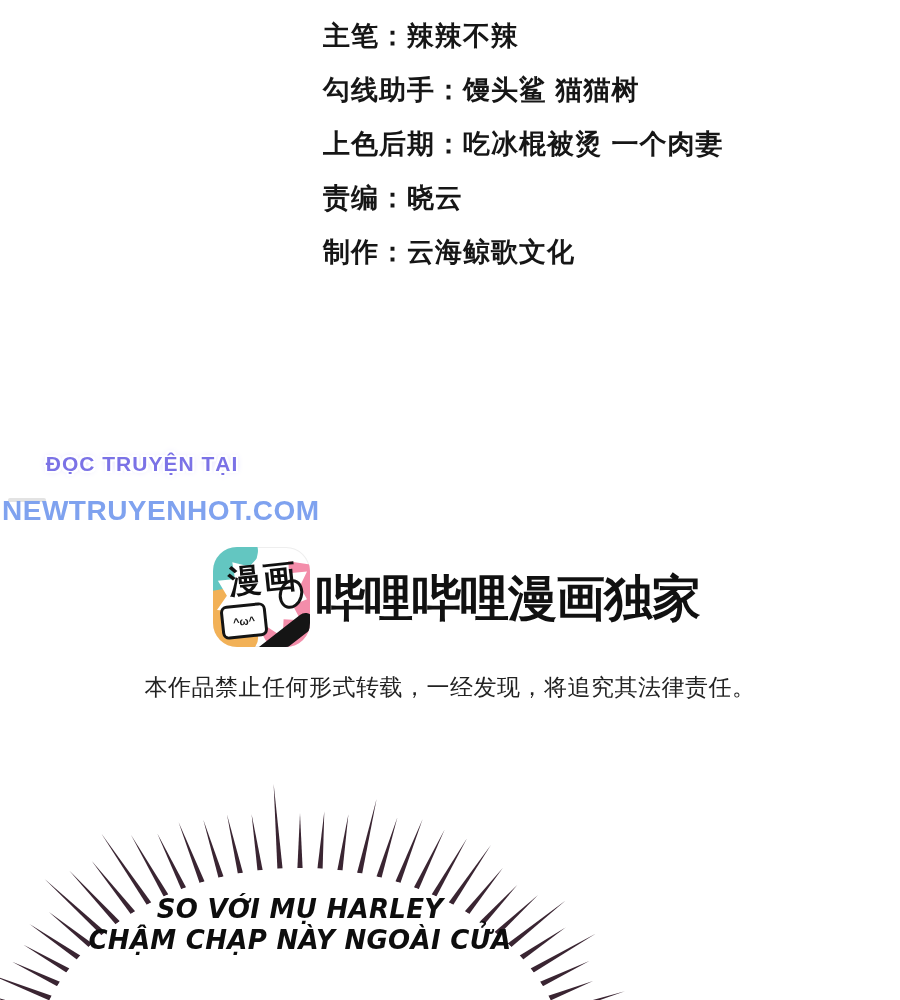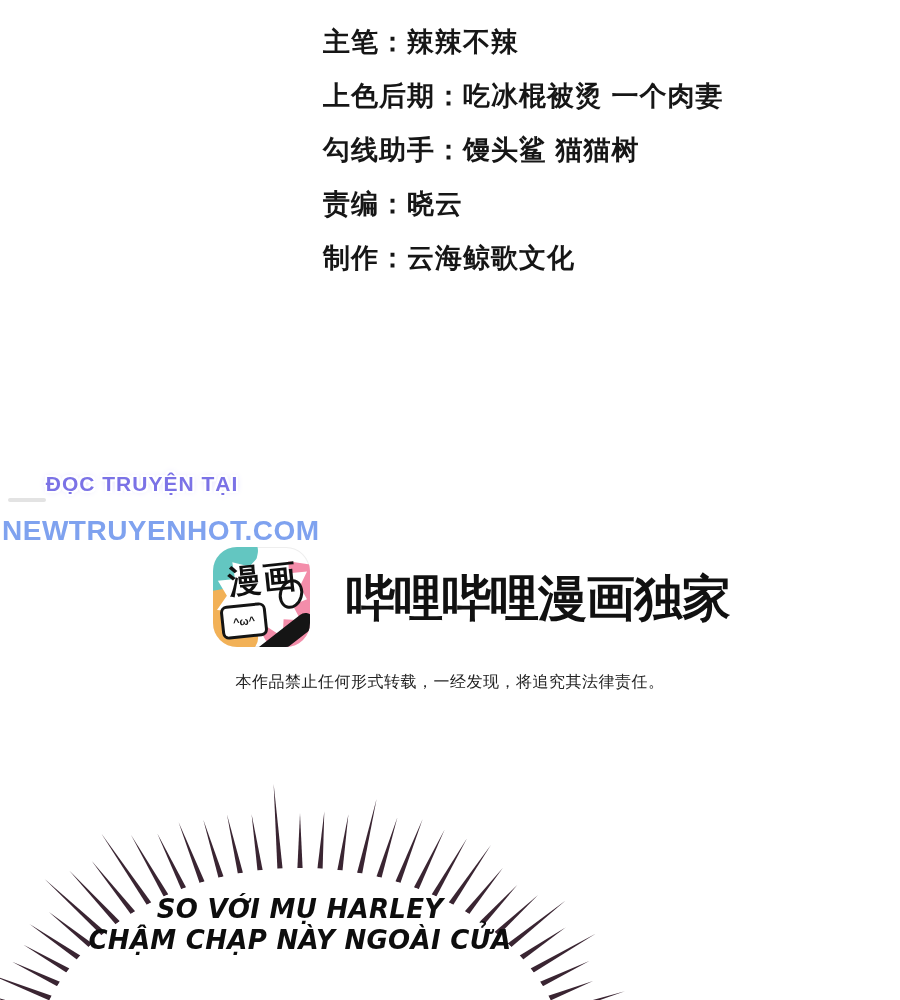--- a/index.html
+++ b/index.html
@@ -4,30 +4,30 @@
 <style>
   html,body{margin:0;padding:0;}
   .page{
     position:relative; width:900px; height:1000px;
     background:#ffffff; overflow:hidden;
     font-family:"Liberation Sans","DejaVu Sans",sans-serif;
   }
 
   
   .credits{
-    position:absolute; left:323px; top:28px;
+    position:absolute; left:323px; top:22px;
     display:flex; flex-direction:column; row-gap:26px;
   }
   .credit-line{
     font-size:27px; line-height:28px; font-weight:700;
     color:#161616; letter-spacing:1px; white-space:nowrap;
   }
 
   
-  .watermark{position:absolute; left:2px; top:472px; width:280px; text-align:center;}
+  .watermark{position:absolute; left:2px; top:452px; width:280px; text-align:center;}
   .wm-line1{
     font-size:21px; font-weight:800; letter-spacing:1px;
     color:#7b72e6;
     text-shadow:-2px -2px 0 #fff,2px -2px 0 #fff,-2px 2px 0 #fff,2px 2px 0 #fff,
                 -2px 0 0 #fff,2px 0 0 #fff,0 -2px 0 #fff,0 2px 0 #fff,0 0 7px #cfcaf6;
   }
   .wm-line2{
     margin-top:19px; font-size:28px; font-weight:800; letter-spacing:0.5px;
     color:#7fa2ef; white-space:nowrap;
   }
@@ -67,47 +67,47 @@
   .logo-brush{
     position:absolute; right:-10px; bottom:0px; width:70px; height:18px;
     background:#151515; border-radius:9px; transform:rotate(-38deg);
   }
   .logo-paw{
     position:absolute; right:7px; top:32px; width:18px; height:24px;
     background:#fff; border:3px solid #141414; border-radius:50%;
     transform:rotate(16deg);
   }
   .bili-exclusive{
-    position:absolute; left:346px; top:566px; font-size:49px; font-weight:700;
+    position:absolute; left:316px; top:566px; font-size:49px; font-weight:700;
     color:#111; letter-spacing:-1px; white-space:nowrap;
     font-family:"Liberation Serif","DejaVu Serif",serif;
   }
   .disclaimer{
     position:absolute; left:0; right:0; top:672px; text-align:center;
-    font-size:16px; font-weight:500; color:#222; letter-spacing:0.5px;
+    font-size:23px; font-weight:500; color:#222; letter-spacing:0.5px;
   }
 
   
   .burst-svg{position:absolute; left:0; top:778px; width:660px; height:222px;}
   .bubble-text{
     position:absolute; left:55px; top:894px; width:490px; text-align:center;
     font-family:"DejaVu Sans","Liberation Sans",sans-serif;
     font-style:italic; font-weight:700; font-size:26px; line-height:31px;
     color:#0d0d0d; letter-spacing:0.3px; white-space:nowrap;
   }
 </style>
 </head>
 <body>
 
 <div class="page">
 
   <div class="credits">
     <div class="credit-line">主笔：辣辣不辣</div>
+    <div class="credit-line">勾线助手：馒头鲨 猫猫树</div>
     <div class="credit-line">上色后期：吃冰棍被烫 一个肉妻</div>
-    <div class="credit-line">勾线助手：馒头鲨 猫猫树</div>
     <div class="credit-line">责编：晓云</div>
     <div class="credit-line">制作：云海鲸歌文化</div>
   </div>
 
   <div class="wm-remnant"></div>
   <div class="watermark">
     <div class="wm-line1">ĐỌC TRUYỆN TẠI</div>
     <div class="wm-line2">NEWTRUYENHOT.COM</div>
   </div>
 

